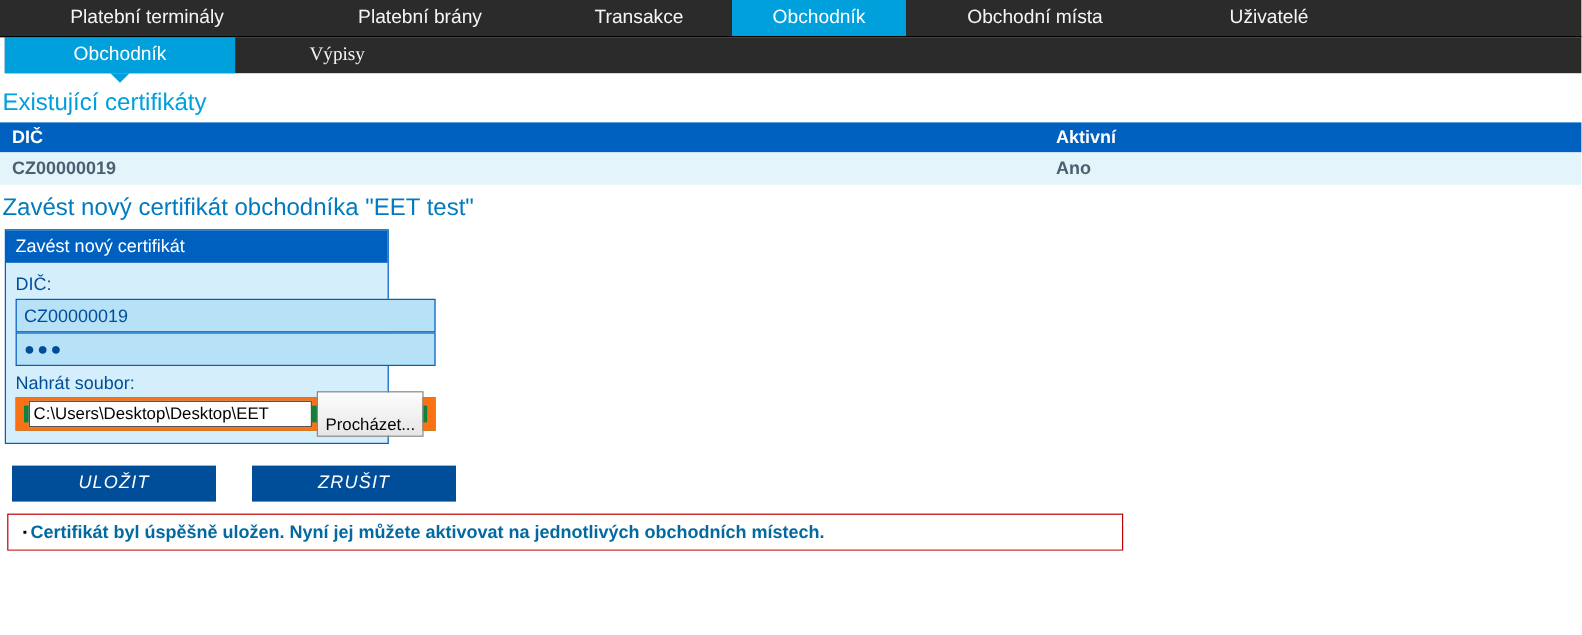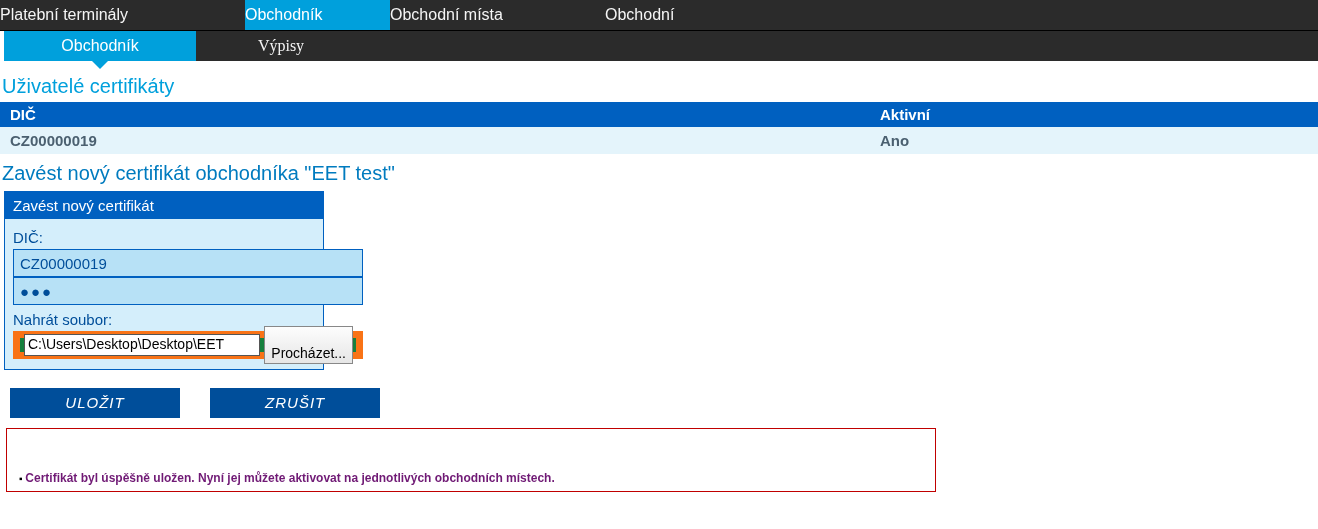--- a/index.html
+++ b/index.html
@@ -1,20 +1,20 @@
 <!DOCTYPE html>
 <html><head>
 <meta charset="utf-8">
 <style>
   * { box-sizing: border-box; margin: 0; padding: 0; }
   html, body { width: 1318px; font-family: "Segoe UI", Arial, sans-serif; font-size: 15px; color: #000; background: #fff; }
 
   
   .nav-primary { display: flex; background: #2b2b2b; color: #f5f5f5; border-bottom: 1px solid #000; }
-  .nav-primary .item { padding: 6px 0; cursor: pointer; font-size: 16px; }
+  .nav-primary .item { padding: 6px 0; text-align: center; cursor: pointer; font-size: 16px; }
   .nav-primary .item.active { background: #00a0dc; color: #fff; }
   .nav-primary .c1 { width: 245px; }
   .nav-primary .c2 { width: 210px; }
   .nav-primary .c3 { width: 155px; }
   .nav-primary .c4 { width: 145px; }
   .nav-primary .c5 { width: 215px; }
   .nav-primary .c6 { width: 175px; }
   .nav-primary .c7 { width: 173px; }
 
   
@@ -52,40 +52,42 @@
   .file-btn { height: 22px; border: 1px solid #888; background: linear-gradient(#fdfdfd,#e6e6e6); font-size: 14px; padding: 18px 6px; margin-right: 3px; cursor: pointer; }
 
   
   .actions { margin: 18px 0 10px 10px; }
   .btn { display: inline-block; width: 170px; height: 30px; background: #004e9a; color: #fff; text-align: center; line-height: 30px; font-size: 15px; letter-spacing: 1px; cursor: pointer; margin-right: 26px; border: none; font-style: italic; }
 
   
   .msg-box { border: 1px solid #c00000; padding: 6px 8px; margin: 0 6px 0 6px; width: 930px; }
   .msg-box ul { list-style: none; padding-left: 4px; }
   .msg-box li::before { content: "\25AA  "; color: #000; font-size: 10px; vertical-align: middle; }
-  .msg-box li { color: #701a75; font-weight: 700; font-size: 12px; margin-top: 36px; }
+  .msg-box li { color: #0369a1; font-weight: 700; font-size: 15px; }
 </style>
 </head>
 <body>
 
 <div class="nav-primary">
   <div class="item c1">Platební terminály</div>
+  <div class="item c2">Platební brány</div>
+  <div class="item c3">Transakce</div>
   <div class="item c4 active">Obchodník</div>
   <div class="item c5">Obchodní místa</div>
-  <div class="item c6">Obchodní</div>
+  <div class="item c6">Uživatelé</div>
 </div>
 
 <div class="nav-sub-wrap">
   <div class="nav-sub">
     <div class="item s1 active">Obchodník</div>
     <div class="item s2">Výpisy</div>
   </div>
 </div>
 
-<div class="h-existing">Uživatelé certifikáty</div>
+<div class="h-existing">Existující certifikáty</div>
 
 <table class="cert-table">
   <thead>
     <tr>
       <th class="col-dic">DIČ</th>
       <th>Aktivní</th>
     </tr>
   </thead>
   <tbody>
     <tr>

